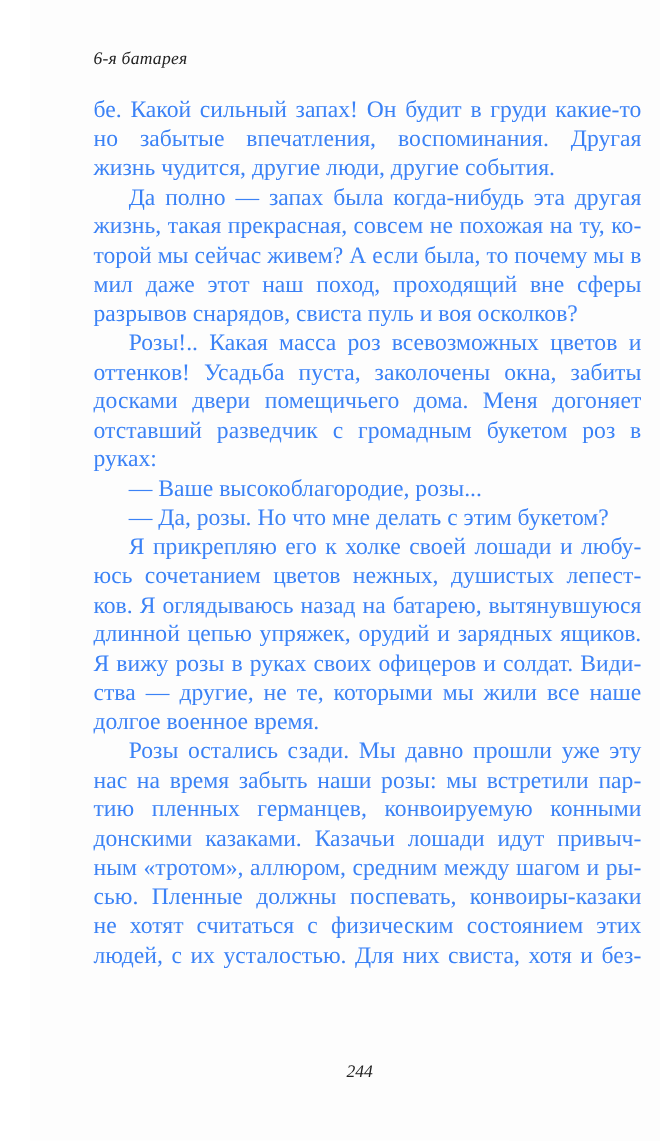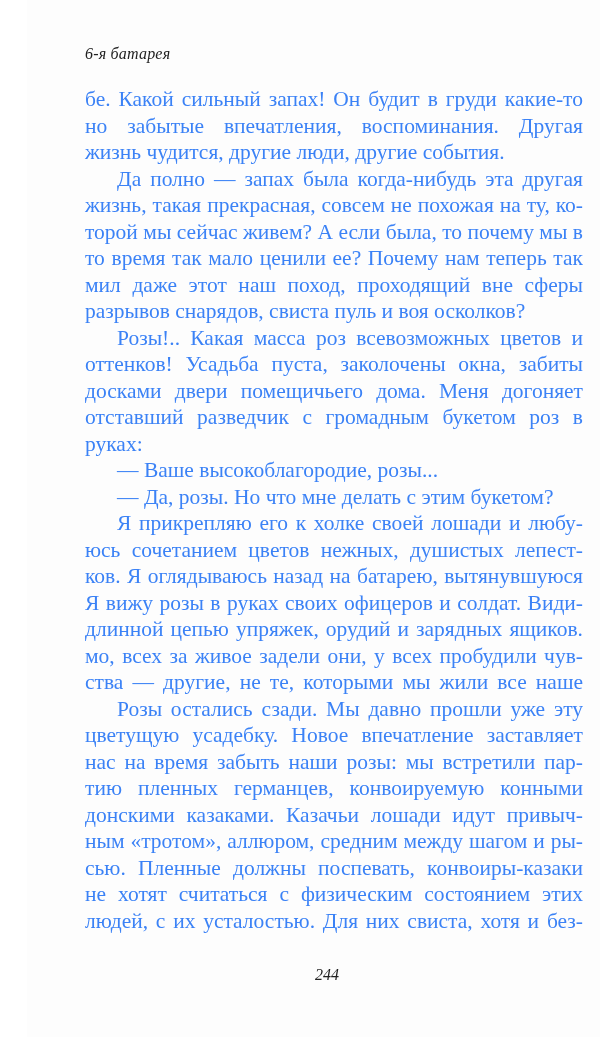--- a/index.html
+++ b/index.html
@@ -28,39 +28,37 @@
 
 <div class="page">
   <div class="running-head">6-я батарея</div>
   <div class="body-text" id="body-text">
       <span class="line">бе. Какой сильный запах! Он будит в груди какие-то</span>
       <span class="line">но забытые впечатления, воспоминания. Другая</span>
       <span class="line last">жизнь чудится, другие люди, другие события.</span>
       <span class="line indent">Да полно — запах была когда-нибудь эта другая</span>
       <span class="line">жизнь, такая прекрасная, совсем не похожая на ту, ко-</span>
       <span class="line">торой мы сейчас живем? А если была, то почему мы в</span>
-      <span class="line">то время так мало ценили ее? Почему нам теперь так</span>
       <span class="line">мил даже этот наш поход, проходящий вне сферы</span>
       <span class="line last">разрывов снарядов, свиста пуль и воя осколков?</span>
       <span class="line indent">Розы!.. Какая масса роз всевозможных цветов и</span>
       <span class="line">оттенков! Усадьба пуста, заколочены окна, забиты</span>
       <span class="line">досками двери помещичьего дома. Меня догоняет</span>
       <span class="line">отставший разведчик с громадным букетом роз в</span>
       <span class="line last">руках:</span>
       <span class="line indent last">— Ваше высокоблагородие, розы...</span>
       <span class="line indent last">— Да, розы. Но что мне делать с этим букетом?</span>
       <span class="line indent">Я прикрепляю его к холке своей лошади и любу-</span>
       <span class="line">юсь сочетанием цветов нежных, душистых лепест-</span>
       <span class="line">ков. Я оглядываюсь назад на батарею, вытянувшуюся</span>
+      <span class="line">длинной цепью упряжек, орудий и зарядных ящиков.</span>
       <span class="line">Я вижу розы в руках своих офицеров и солдат. Види-</span>
-      <span class="line">длинной цепью упряжек, орудий и зарядных ящиков.</span>
-      <span class="line">мо, всех за живое задели они, у всех пробудили чув-</span>
       <span class="line">ства — другие, не те, которыми мы жили все наше</span>
+      <span class="line last">долгое военное время.</span>
       <span class="line indent">Розы остались сзади. Мы давно прошли уже эту</span>
-      <span class="line">цветущую усадебку. Новое впечатление заставляет</span>
       <span class="line">нас на время забыть наши розы: мы встретили пар-</span>
       <span class="line">тию пленных германцев, конвоируемую конными</span>
       <span class="line">донскими казаками. Казачьи лошади идут привыч-</span>
       <span class="line">ным «тротом», аллюром, средним между шагом и ры-</span>
       <span class="line">сью. Пленные должны поспевать, конвоиры-казаки</span>
       <span class="line">не хотят считаться с физическим состоянием этих</span>
       <span class="line">людей, с их усталостью. Для них свиста, хотя и без-</span>
     </div>
   <div class="folio">244</div>
 </div>

